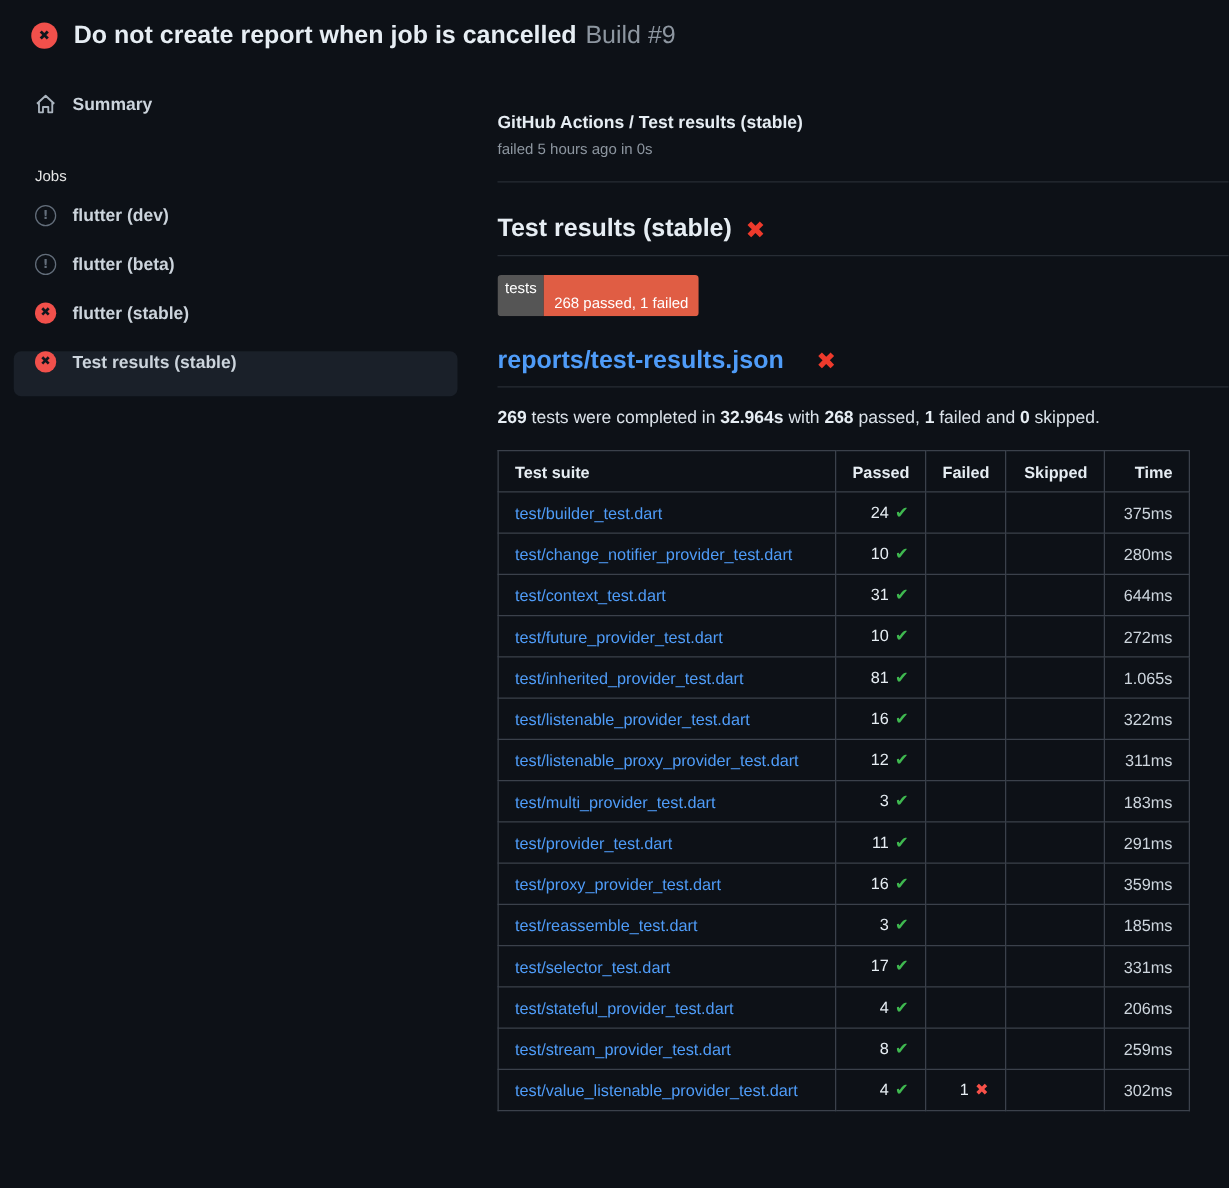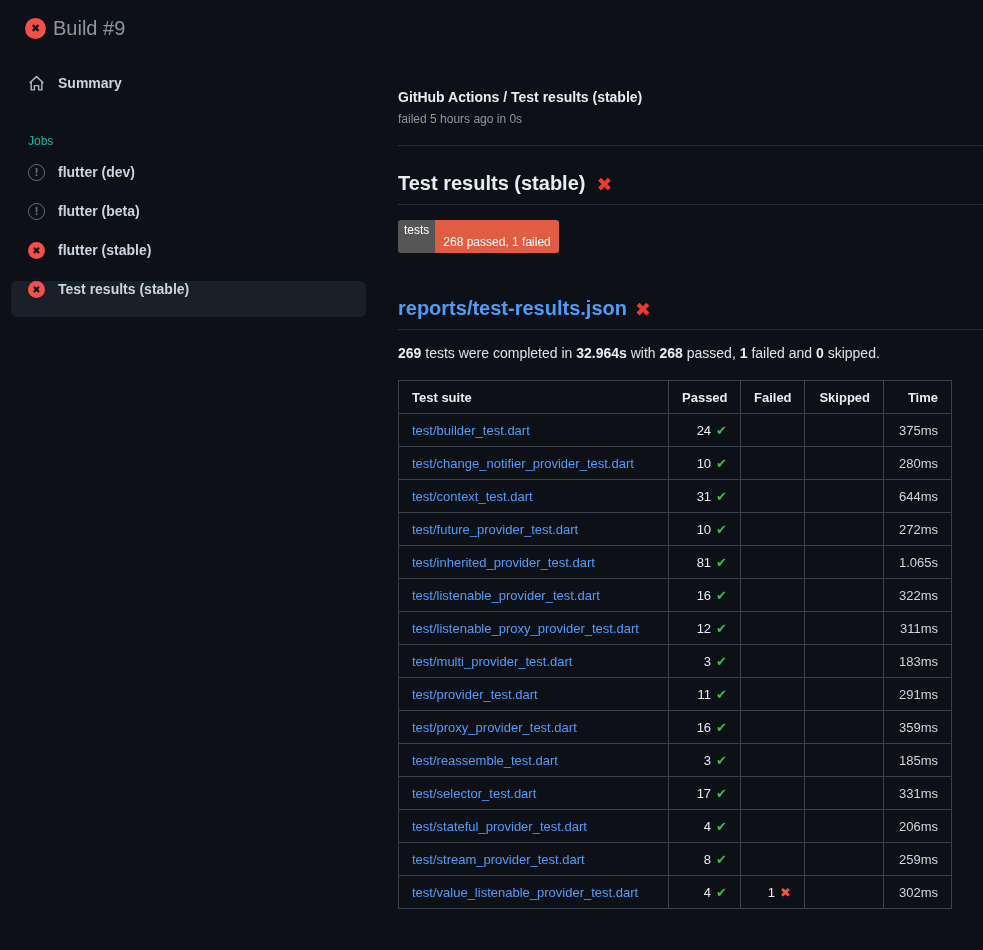--- a/index.html
+++ b/index.html
@@ -29,21 +29,21 @@
 
   
   .sidebar { width:390px; flex-shrink:0; padding:19px 24px 0 11px; }
   .side-item {
     display:flex; align-items:flex-start; gap:13px;
     height:36px; padding:0 17px; margin-bottom:3px;
     border-radius:6px; font-size:14px; font-weight:600; color:#ccd4dc;
     cursor:pointer;
   }
   .side-item.selected { background:#1a2029; }
-  .jobs-label { margin:23px 0 16px 17px; font-size:12px; color:#14b8a6; }
+  .jobs-label { margin:23px 0 16px 17px; font-size:12px; color:#e5e5e5; }
   .home-ic { width:17px; height:17px; flex-shrink:0; display:flex; }
   .status-ic {
     width:17px; height:17px; border-radius:50%; flex-shrink:0;
     display:flex; align-items:center; justify-content:center;
   }
   .status-ic.neutral { border:1.6px solid #636e7b; color:#636e7b; font-size:10px; font-weight:700; }
   .status-ic.failed { background:var(--fail-circle, #f1504b); color:#10161d; font-size:10px; font-weight:700; }
 
   
   .main { flex:1; min-width:0; padding:33px 0 0 8px; }
@@ -54,21 +54,21 @@
   .h1-row { display:flex; align-items:center; gap:11px; margin-top:26px;
             padding-bottom:9px; border-bottom:1px solid #272d35; }
   .h1-row .ttl { font-size:20px; font-weight:700; color:#e6edf3; }
   .red-x { color:var(--cross-red, #ee3a2c); font-size:19px; font-weight:700; }
 
   .badge { display:inline-flex; margin-top:15px; border-radius:3px; overflow:hidden;
            font-size:12px; line-height:1; }
   .badge .b-label { background:var(--badge-gray,#555555); color:#fff; padding:4px 6px 15px; }
   .badge .b-value { background:var(--badge-red,#e05d44); color:#fff; padding:16px 8px 5px; }
 
-  .h2-row { display:flex; align-items:center; gap:8px; margin-top:44px;
+  .h2-row { display:flex; align-items:center; gap:26px; margin-top:24px;
             padding-bottom:9px; border-bottom:1px solid #272d35; }
   .h2-row .ttl { font-size:20px; font-weight:700; color:var(--link,#4f9cf8); cursor:pointer; }
 
   .summary-line { margin-top:15px; font-size:14px; color:#dbe2e9; }
   .summary-line strong { color:#e6edf3; }
 
   
   table.results { margin-top:19px; border-collapse:collapse; table-layout:fixed;
                   width:553px; font-size:13px; }
   .results th, .results td { border:1px solid #3b414b; height:33px; padding:0 13px; }
@@ -81,20 +81,21 @@
   .check { color:var(--pass-green,#3fb950); margin-left:5px; font-weight:700; }
   .fail-x { color:var(--fail-red,#f85149); margin-left:5px; font-weight:700; }
   .col-suite{width:270px}.col-passed{width:72px}.col-failed{width:64px}
   .col-skipped{width:79px}.col-time{width:68px}
 </style>
 </head>
 <body>
 
 <header class="top-header">
   <span class="big-fail icglyph">✖</span>
+  <span class="run-title">Do not create report when job is cancelled</span>
   <span class="run-build">Build #9</span>
 </header>
 
 <div class="layout">
   <nav class="sidebar">
     <div class="side-item">
       <span class="home-ic">
         <svg viewBox="0 0 16 16" width="17" height="17" fill="none" stroke="#aab4be" stroke-width="1.4" stroke-linejoin="round">
           <path d="M1.5 7.5 L8 1.5 L14.5 7.5 M3 6.5 V14 H6 V10 H10 V14 H13 V6.5"></path>
         </svg>

